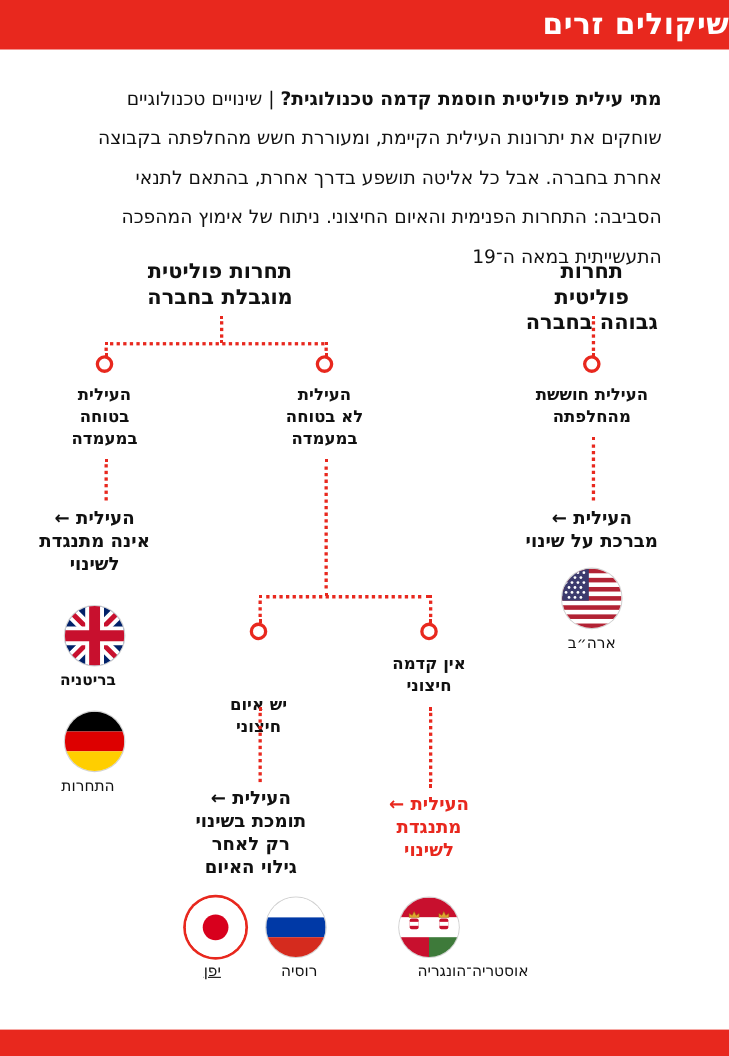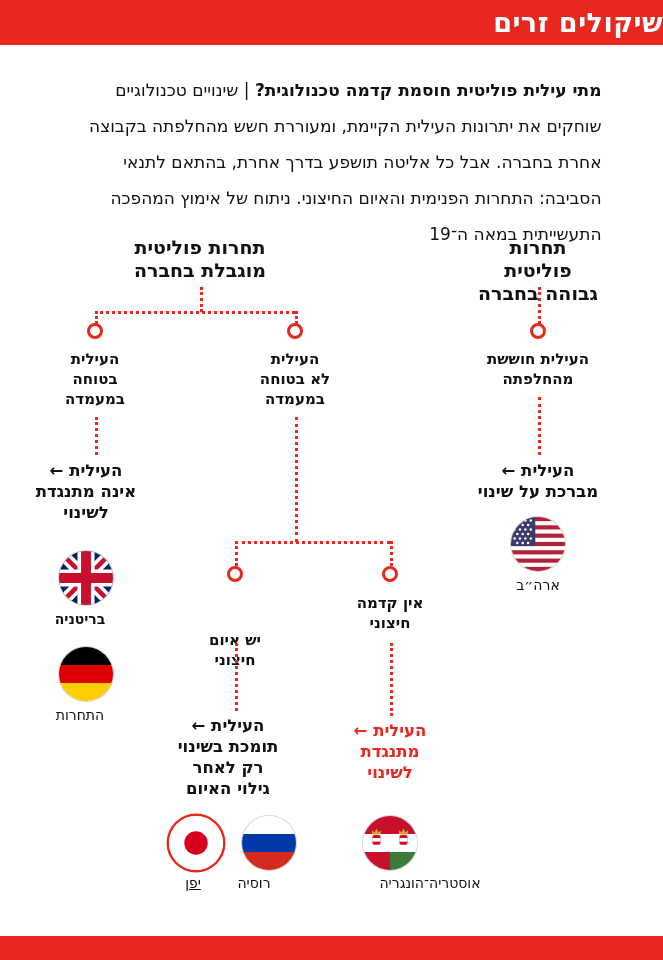--- a/index.html
+++ b/index.html
@@ -184,21 +184,21 @@
     </svg>
   </div>
   <div class="flag" style="left:269px; top:816px;">
     <svg viewBox="0 0 60 60" aria-hidden="true">
       <rect width="60" height="20" fill="#ffffff"></rect>
       <rect y="20" width="60" height="20" fill="#0039A6"></rect>
       <rect y="40" width="60" height="20" fill="#D52B1E"></rect>
     </svg>
   </div>
   <div class="country" style="left:193px; top:875px;text-decoration:underline;">יפן</div>
-  <div class="country" style="left:254px; top:875px;">רוסיה</div>
+  <div class="country" style="left:272px; top:875px;">רוסיה</div>
 
   <div class="flag" style="left:390px; top:816px;">
     <svg viewBox="0 0 60 60" aria-hidden="true">
       <rect width="60" height="20" fill="#C8102E"></rect>
       <rect y="20" width="60" height="20" fill="#ffffff"></rect>
       <rect y="40" width="30" height="20" fill="#C8102E"></rect>
       <rect x="30" y="40" width="30" height="20" fill="#3E7A3A"></rect>
       <g fill="#E2A72E" stroke="#9A6D12" stroke-width="0.5">
         <path d="M10 20 h10 v-4 l-3 2 -2 -4 -2 4 -3 -2 z"></path>
         <path d="M40 20 h10 v-4 l-3 2 -2 -4 -2 4 -3 -2 z"></path>

